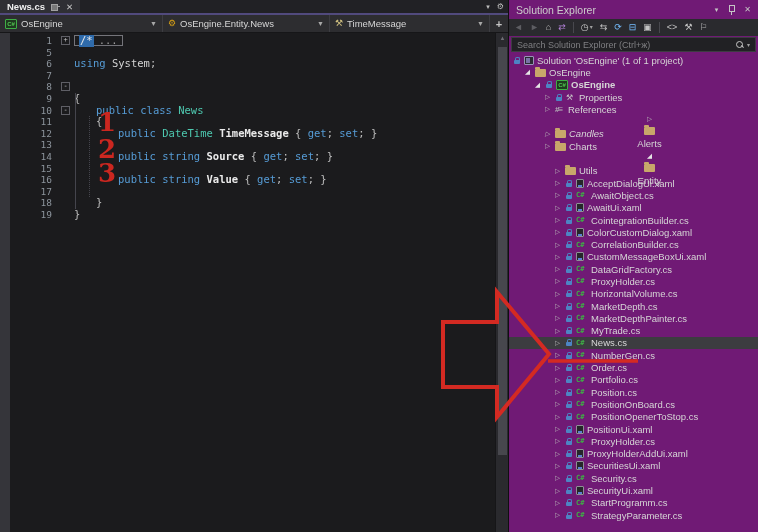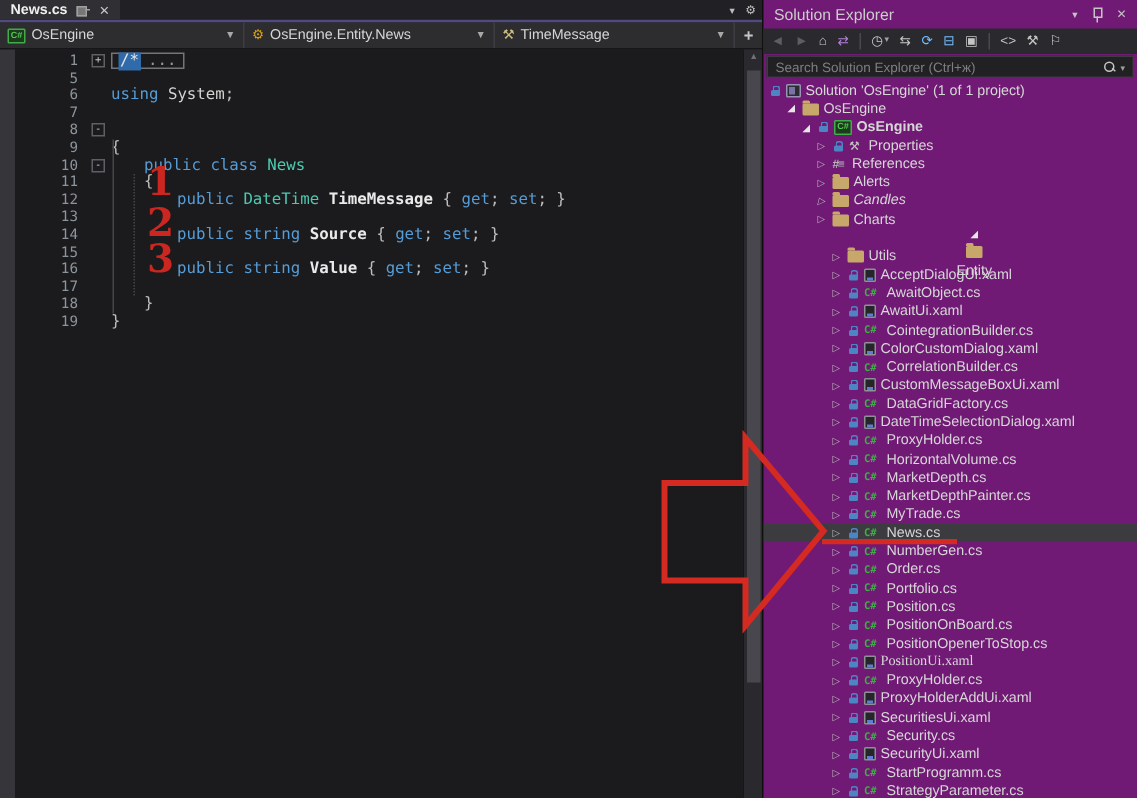--- a/index.html
+++ b/index.html
@@ -252,21 +252,21 @@
           <span class="exp">▷</span>
           <span class="i-lock"></span>
           <span class="i-props">⚒</span>
           <span class="lbl">Properties</span>
         </div>
         <div class="trow" style="padding-left: 34px;">
           <span class="exp">▷</span>
           <span class="i-refs">#≡</span>
           <span class="lbl">References</span>
         </div>
-        <div class="trow" style="padding-left: 34px;">
+        <div class="trow" style="padding-left: 34px; flex-direction: column;">
           <span class="exp">▷</span>
           <span class="i-folder"></span>
           <span class="lbl">Alerts</span>
         </div>
         <div class="trow" style="padding-left: 34px; font-style: italic;">
           <span class="exp">▷</span>
           <span class="i-folder"></span>
           <span class="lbl">Candles</span>
         </div>
         <div class="trow" style="padding-left: 34px;">
@@ -328,26 +328,20 @@
         </div>
         <div class="trow" style="padding-left: 44px;">
           <span class="exp">▷</span>
           <span class="i-lock"></span>
           <span class="i-cs">C#</span>
           <span class="lbl">DataGridFactory.cs</span>
         </div>
         <div class="trow" style="padding-left: 44px;">
           <span class="exp">▷</span>
           <span class="i-lock"></span>
-          <span class="i-xaml"></span>
-          <span class="lbl">DateTimeSelectionDialog.xaml</span>
-        </div>
-        <div class="trow" style="padding-left: 44px;">
-          <span class="exp">▷</span>
-          <span class="i-lock"></span>
           <span class="i-cs">C#</span>
           <span class="lbl">ProxyHolder.cs</span>
         </div>
         <div class="trow" style="padding-left: 44px;">
           <span class="exp">▷</span>
           <span class="i-lock"></span>
           <span class="i-cs">C#</span>
           <span class="lbl">HorizontalVolume.cs</span>
         </div>
         <div class="trow" style="padding-left: 44px;">
@@ -403,21 +397,21 @@
           <span class="i-lock"></span>
           <span class="i-cs">C#</span>
           <span class="lbl">PositionOnBoard.cs</span>
         </div>
         <div class="trow" style="padding-left: 44px;">
           <span class="exp">▷</span>
           <span class="i-lock"></span>
           <span class="i-cs">C#</span>
           <span class="lbl">PositionOpenerToStop.cs</span>
         </div>
-        <div class="trow" style="padding-left: 44px; font-family: Liberation Serif, serif;">
+        <div class="trow" style="padding-left: 44px;">
           <span class="exp">▷</span>
           <span class="i-lock"></span>
           <span class="i-xaml"></span>
           <span class="lbl">PositionUi.xaml</span>
         </div>
         <div class="trow" style="padding-left: 44px;">
           <span class="exp">▷</span>
           <span class="i-lock"></span>
           <span class="i-cs">C#</span>
           <span class="lbl">ProxyHolder.cs</span>

